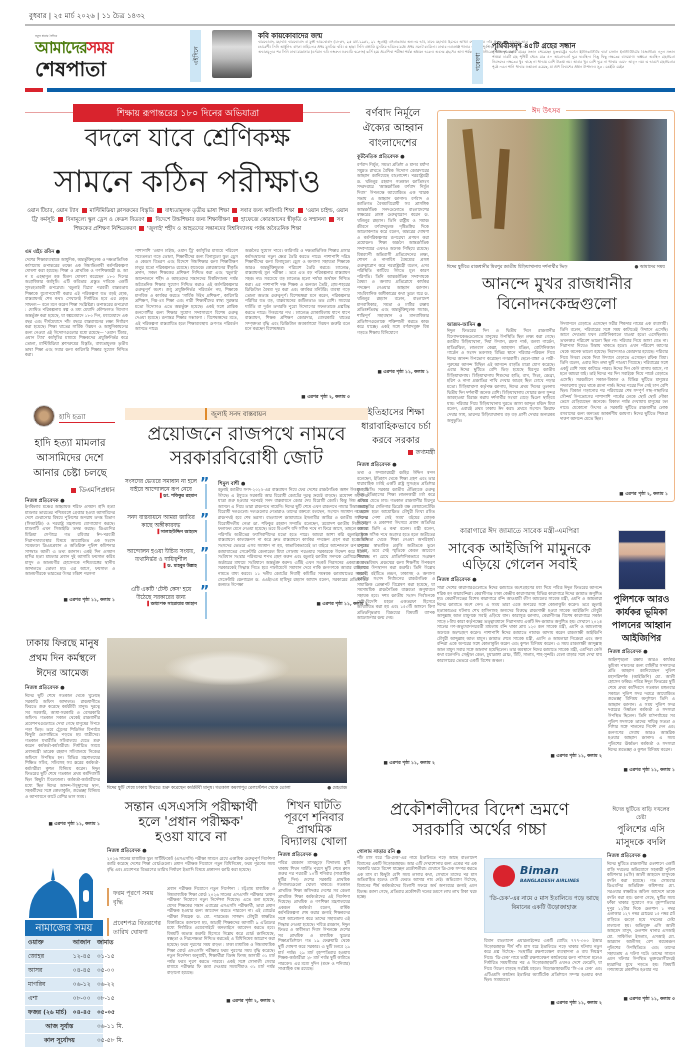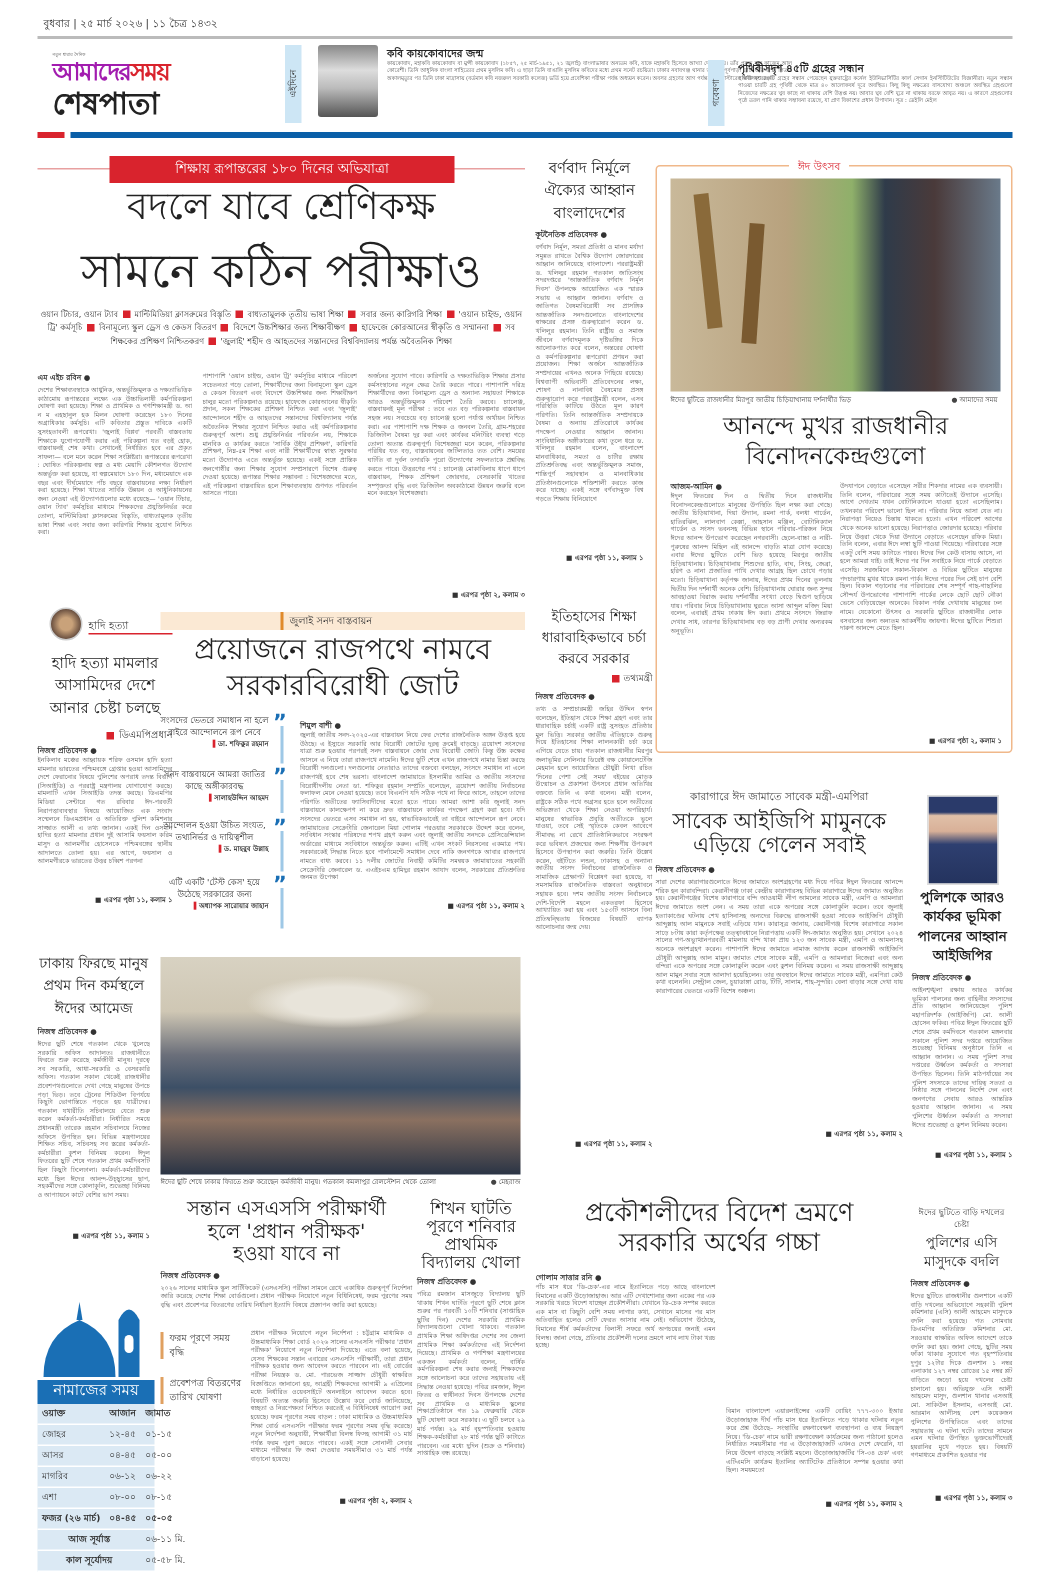--- a/index.html
+++ b/index.html
@@ -17,21 +17,21 @@
 </style>
 </head>
 <body>
 
 <div class="abs" style="left:25px;top:10px;width:650px;height:80px;">
   <div style="font-size:7px;color:#333;padding-left:4px;">বুধবার | ২৫ মার্চ ২০২৬ | ১১ চৈত্র ১৪৩২</div>
   <div style="position:absolute;top:14px;left:0;width:650px;border-top:2px solid #bbb;"></div>
   <div style="position:absolute;left:10px;top:24px;">
     <div style="font-size:3px;color:#666;">নতুন ধারার দৈনিক</div>
     <div style="font-family:'DejaVu Serif',serif;font-weight:bold;font-size:16px;line-height:17px;letter-spacing:-1px;">
-      <span style="color:#a21caf;">আমাদের</span><span style="color:#d9232d;">সময়</span>
+      <span style="color:#4d7c0f;">আমাদের</span><span style="color:#d9232d;">সময়</span>
     </div>
   </div>
   <div style="position:absolute;left:10px;top:44px;font-family:'DejaVu Serif',serif;font-weight:bold;font-size:20px;color:#222;">শেষপাতা</div>
 
   <div style="position:absolute;left:165px;top:20px;width:175px;height:52px;">
     <div style="position:absolute;left:0;top:0;width:11px;height:52px;background:#cde6f5;writing-mode:vertical-rl;transform:rotate(180deg);font-size:6px;text-align:center;color:#333;">এইদিনে</div>
     <div style="position:absolute;left:22px;top:0;width:40px;height:48px;background:linear-gradient(180deg,#888 0%,#ddd 35%,#bbb 60%,#555 100%);border-radius:2px;"></div>
     <div style="position:absolute;left:68px;top:0;font-size:7px;font-weight:bold;color:#222;white-space:nowrap;">কবি কায়কোবাদের জন্ম</div>
     <div class="txt" style="position:absolute;left:68px;top:10px;width:270px;height:40px;font-size:3.6px;line-height:5px;">কায়কোবাদ, মহাকবি কায়কোবাদ বা মুন্সী কায়কোবাদ (১৮৫৭, ২৫ মার্চ-১৯৫১, ২১ জুলাই) বাংলাভাষার অন্যতম কবি, যাকে মহাকবি হিসেবে আখ্যা দেওয়া হয়। তাঁর প্রকৃত নাম কাজেম আল কোরেশী। তিনি আধুনিক বাংলা সাহিত্যের প্রথম মুসলিম কবি। এ ছাড়া তিনি বাঙালি মুসলিম কবিদের মধ্যে প্রথম সনেট রচয়িতা। ঢাকার নবাবগঞ্জ থানার আগলা পূর্বপাড়া গ্রামে তাঁর জন্ম। পিতার অকালমৃত্যুর পর তিনি ঢাকা মাদ্রাসায় (বর্তমান কবি নজরুল সরকারি কলেজ) ভর্তি হয়ে প্রবেশিকা পরীক্ষা পর্যন্ত অধ্যয়ন করেন। অবসর গ্রহণের আগ পর্যন্ত পোস্টমাস্টারের কাজ করেছেন।</div>
   </div>
@@ -66,26 +66,26 @@
   <div style="position:absolute;left:8px;top:0;width:22px;height:22px;border-radius:50%;background:radial-gradient(circle,#c9a27a 30%,#6a5040 70%);border:1px solid #ccc;"></div>
   <div style="position:absolute;left:34px;top:6px;font-size:7px;color:#444;">হাদি হত্যা</div>
   <div style="position:absolute;left:34px;top:17px;width:56px;border-top:1px solid #d9232d;"></div>
   <div class="hl" style="position:absolute;left:0;top:30px;width:90px;font-size:10px;line-height:15px;">হাদি হত্যা মামলার আসামিদের দেশে আনার চেষ্টা চলছে</div>
   <div style="position:absolute;right:0;top:80px;font-size:6.5px;color:#333;"><span class="redsq"></span><span>ডিএমপিপ্রধান</span></div>
   <div class="byline" style="position:absolute;left:0;top:92px;">নিজস্ব প্রতিবেদক ●</div>
   <div class="txt" style="position:absolute;left:0;top:99px;width:90px;height:92px;">ইনকিলাব মঞ্চের আহ্বায়ক শরিফ ওসমান হাদি হত্যা মামলার ভারতের পশ্চিমবঙ্গে গ্রেপ্তার হওয়া আসামিদের দেশে ফেরানোর বিষয়ে পুলিশের অপরাধ তদন্ত বিভাগ (সিআইডি) ও পররাষ্ট্র মন্ত্রণালয় যোগাযোগ করছে। মামলাটি এখন সিআইডি তদন্ত করছে। ডিএমপির মিডিয়া সেন্টারে গত রবিবার ঈদ-পরবর্তী নিরাপত্তাব্যবস্থার বিষয়ে আয়োজিত এক সংবাদ সম্মেলনে ডিএমপ্রধান ও অতিরিক্ত পুলিশ কমিশনার সাজ্জাত আলী এ তথ্য জানান। একই দিন ওসমান হাদির হত্যা মামলার প্রধান দুই আসামি ফয়সাল করিম মাসুদ ও আলমগীর হোসেনকে পশ্চিমবঙ্গের স্থানীয় আদালতে তোলা হয়। এর আগে, ফয়সাল ও আলমগীরকে ভারতের উত্তর চব্বিশ পরগনা</div>
   <div class="more" style="position:absolute;left:0;top:192px;width:90px;">■ এরপর পৃষ্ঠা ১১, কলাম ১</div>
 </div>
 
-<div class="abs" style="left:107px;top:405px;width:243px;height:205px;">
+<div class="abs" style="left:125px;top:405px;width:243px;height:205px;">
   <div style="position:absolute;left:0;top:3px;width:243px;height:12px;background:#fbe9d4;"></div>
   <div style="position:absolute;left:80px;top:3px;width:2px;height:12px;background:#e08a2a;"></div>
   <div style="position:absolute;left:86px;top:4px;font-size:6.5px;color:#333;">জুলাই সনদ বাস্তবায়ন</div>
   <div class="hl" style="position:absolute;left:0;top:18px;width:243px;font-size:19px;">প্রয়োজনে রাজপথে নামবে</div>
-  <div class="hl" style="position:absolute;left:0;top:42px;width:243px;font-size:19px;">সরকারবিরোধী জোট</div>
+  <div class="hl" style="position:absolute;left:0;top:42px;width:243px;font-size:19px;font-family:Liberation Serif, serif;">সরকারবিরোধী জোট</div>
 
   <div style="position:absolute;left:0;top:72px;width:85px;">
     <div style="position:relative;height:32px;">
       <div style="font-size:5.6px;line-height:8px;text-align:center;width:72px;color:#333;">সংসদের ভেতরে সমাধান না হলে বাইরে আন্দোলনে রূপ নেবে</div>
       <div style="font-size:4.5px;font-weight:bold;text-align:right;width:72px;color:#333;"><span style="color:#d9232d;">▌</span><span>ডা. শফিকুর রহমান</span></div>
       <div class="quote-mark" style="position:absolute;left:75px;top:0;">”</div>
       <div style="position:absolute;left:80px;top:7px;height:25px;border-left:2px solid #9ec8e6;"></div>
     </div>
     <div style="position:relative;height:30px;margin-top:4px;">
       <div style="font-size:5.6px;line-height:8px;text-align:center;width:72px;color:#333;">সনদ বাস্তবায়নে আমরা জাতির কাছে অঙ্গীকারবদ্ধ</div>
@@ -246,20 +246,26 @@
   <div class="byline" style="margin-top:3px;">নিজস্ব প্রতিবেদক ●</div>
   <div class="txt" style="height:110px;">আইনশৃঙ্খলা রক্ষায় আরও কার্যকর ভূমিকা পালনের জন্য বাহিনীর সদস্যদের প্রতি আহ্বান জানিয়েছেন পুলিশ মহাপরিদর্শক (আইজিপি) মো. আলী হোসেন ফকির। পবিত্র ঈদুল ফিতরের ছুটি শেষে প্রথম কর্মদিবসে গতকাল মঙ্গলবার সকালে পুলিশ সদর দপ্তরে আয়োজিত শুভেচ্ছা বিনিময় অনুষ্ঠানে তিনি এ আহ্বান জানান। এ সময় পুলিশ সদর দপ্তরের উর্ধ্বতন কর্মকর্তা ও সদস্যরা উপস্থিত ছিলেন। তিনি মাঠপর্যায়ের সব পুলিশ সদস্যকে তাদের দায়িত্ব সততা ও নিষ্ঠার সঙ্গে পালনের নির্দেশ দেন এবং জনগণের সেবায় আরও আন্তরিক হওয়ার আহ্বান জানান। এ সময় পুলিশের ঊর্ধ্বতন কর্মকর্তা ও সদস্যরা ঈদের শুভেচ্ছা ও কুশল বিনিময় করেন।</div>
   <div class="more">■ এরপর পৃষ্ঠা ১১, কলাম ১</div>
 </div>
 
 <div class="abs" style="left:357px;top:800px;width:245px;height:210px;">
   <div class="hl" style="width:245px;font-size:17px;">প্রকৌশলীদের বিদেশ ভ্রমণে</div>
   <div class="hl" style="width:245px;font-size:17px;">সরকারি অর্থের গচ্চা</div>
   <div class="byline" style="position:absolute;left:0;top:48px;">গোলাম সাত্তার রনি ●</div>
   <div class="txt" style="position:absolute;left:0;top:55px;width:120px;height:150px;">পাঁচ মাস ধরে 'ডি-চেক'-এর নামে ইতালিতে পড়ে আছে বাংলাদেশ বিমানের একটি উড়োজাহাজ। আর এটি দেখাশোনার জন্য একের পর এক সরকারি খরচে বিদেশ যাচ্ছেন প্রকৌশলীরা। যেখানে ডি-চেক সম্পন্ন করতে এক মাস বা কিছুটা বেশি সময় লাগার কথা, সেখানে মাসের পর মাস অতিবাহিত হলেও সেটি ফেরত আসার নাম নেই। অভিযোগ উঠেছে, বিমানের শীর্ষ কর্মকর্তাদের বিলাসী সফরে অর্থ অপচয়ের জন্যই এমন বিলম্ব। জানা গেছে, প্রতিবার প্রকৌশলী দলের ভ্রমণে লাখ লাখ টাকা খরচ হচ্ছে।</div>
+  <div style="position:absolute;left:127px;top:58px;width:118px;height:75px;background:#dbe9f4;border:1px solid #c7dcec;">
+    <div style="position:absolute;left:8px;top:6px;width:22px;height:22px;border-radius:50%;background:#d9232d;"></div>
+    <div style="position:absolute;left:35px;top:5px;font-size:11px;font-weight:bold;font-style:italic;color:#1d4f7a;">Biman</div>
+    <div style="position:absolute;left:35px;top:19px;font-size:4.5px;font-weight:bold;font-style:italic;color:#1d4f7a;">BANGLADESH AIRLINES</div>
+    <div style="position:absolute;left:4px;top:35px;width:110px;font-size:5.8px;line-height:9px;text-align:center;color:#333;">'ডি-চেক'-এর নামে ৫ মাস ইতালিতে পড়ে আছে বিমানের একটি উড়োজাহাজ</div>
+  </div>
   <div class="txt" style="position:absolute;left:127px;top:138px;width:118px;height:60px;">বিমান বাংলাদেশ এয়ারলাইন্সের একটি বোয়িং ৭৭৭-৩০০ ইআর উড়োজাহাজ দীর্ঘ পাঁচ মাস ধরে ইতালিতে পড়ে থাকার ঘটনায় নতুন করে প্রশ্ন উঠেছে– সংস্থাটির রক্ষণাবেক্ষণ ব্যবস্থাপনা ও ব্যয় নিয়ন্ত্রণ নিয়ে। 'ডি-চেক' নামে ভারী রক্ষণাবেক্ষণ কার্যক্রমের জন্য পাঠানো হলেও নির্ধারিত সময়সীমার পর এ উড়োজাহাজটি এখনও দেশে ফেরেনি, যা নিয়ে উদ্বেগ বাড়ছে সংশ্লিষ্ট মহলে। উড়োজাহাজটির 'সি-৩৪ চেক' এবং এটিএমসি কার্যক্রম ইতালির অ্যাটিটেক প্রতিষ্ঠানে সম্পন্ন হওয়ার কথা ছিল। সময়মতো</div>
   <div class="more" style="position:absolute;left:127px;top:200px;width:118px;">■ এরপর পৃষ্ঠা ১১, কলাম ২</div>
 </div>
 
 <div class="abs" style="left:607px;top:805px;width:68px;height:205px;">
   <div style="text-align:center;font-size:5.5px;line-height:8px;color:#444;">ঈদের ছুটিতে বাড়ি দখলের চেষ্টা</div>
   <div class="hl" style="width:68px;font-size:9px;line-height:13px;margin-top:2px;">পুলিশের এসি মাসুদকে বদলি</div>
   <div class="byline" style="margin-top:3px;">নিজস্ব প্রতিবেদক ●</div>
   <div class="txt" style="height:135px;">ঈদের ছুটিতে রাজধানীর গুলশানে একটি বাড়ি দখলের অভিযোগে সহকারী পুলিশ কমিশনার (এসি) আলী আহমেদ মাসুদকে বদলি করা হয়েছে। গত সোমবার ডিএমপির অতিরিক্ত কমিশনার মো. সরওয়ার স্বাক্ষরিত অফিস আদেশে তাকে বদলি করা হয়। জানা গেছে, ছুটির সময় ফাঁকা থাকার সুযোগে গত বৃহস্পতিবার দুপুর ১২টার দিকে গুলশান ১ নম্বর এলাকার ১২৭ নম্বর রোডের ১৫ নম্বর প্লট বাড়িতে জড়ো হয়ে দখলের চেষ্টা চালানো হয়। অভিযুক্ত এসি আলী আহমেদ মাসুদ, গুলশান থানার এসআই মো. সাকিউল ইসলাম, এসআই মো. আরমান আলীসহ বেশ কয়েকজন পুলিশের উপস্থিতিতে এবং তাদের সহায়তায় এ ঘটনা ঘটে। তাদের সামনে এমন ঘটনার উপস্থিত ভুক্তভোগীদেরই হয়রানির মুখে পড়তে হয়। বিষয়টি গণমাধ্যমে প্রকাশিত হওয়ার পর</div>
   <div class="more">■ এরপর পৃষ্ঠা ১১, কলাম ৩</div>

